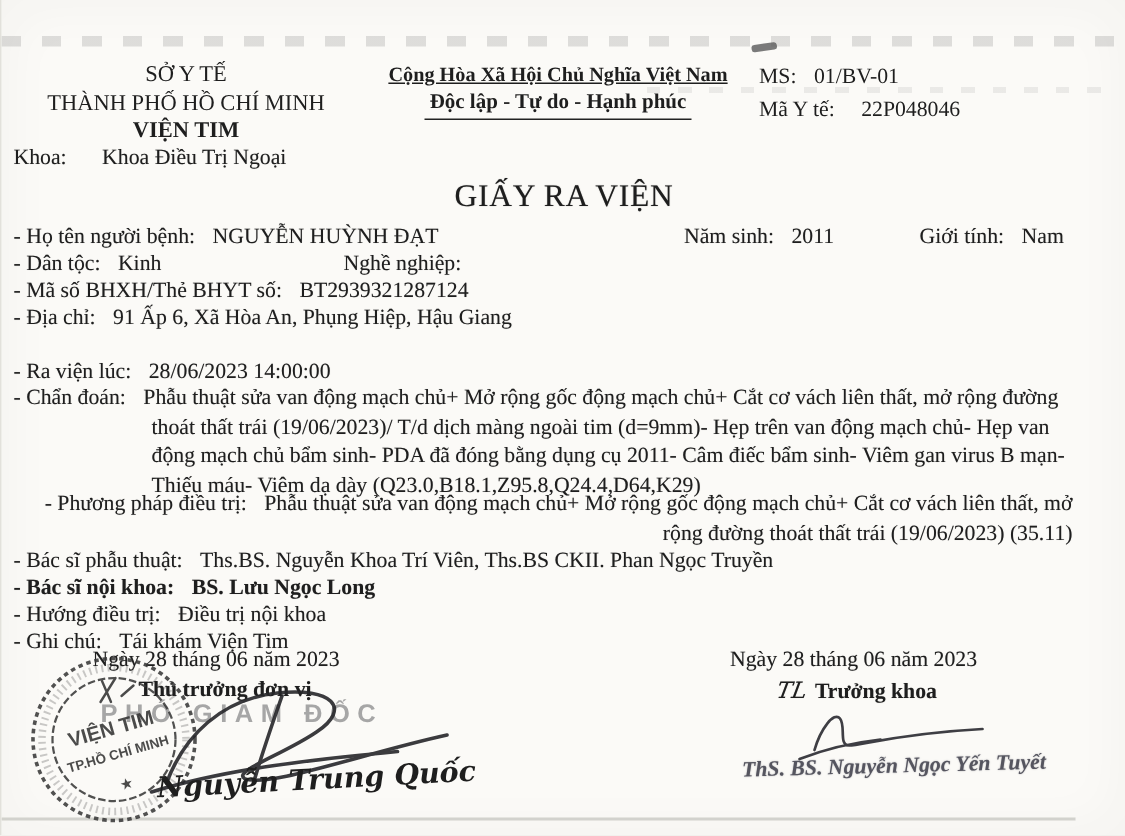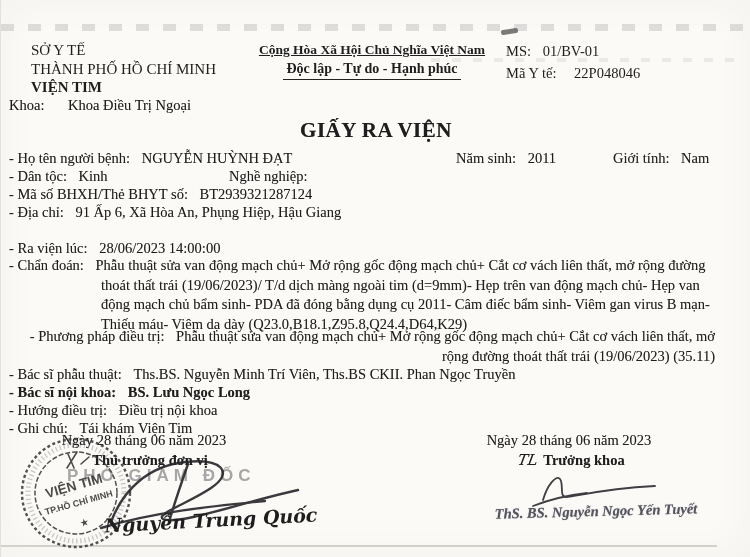--- a/index.html
+++ b/index.html
@@ -16,26 +16,26 @@
     color:#1e1e1e;
     overflow:hidden;
   }
   .abs{position:absolute;}
   .txt{font-size:14.5px;line-height:18px;white-space:nowrap;text-shadow:0 0 .5px rgba(30,30,30,.35);}
   .b{font-weight:bold;}
   .center{text-align:center;}
   .val{margin-left:8px;}
   .val-wide{margin-left:14px;}
   
-  .org{left:30px;top:41px;width:186px;font-size:15px;line-height:18.5px;}
+  .org{left:30px;top:41px;width:186px;text-align:center;font-size:15px;line-height:18.5px;}
   .motto{left:235px;top:42px;width:272px;text-align:center;}
   .motto .l1{font-size:13.5px;font-weight:bold;text-decoration:underline;}
   .motto .l2{display:inline-block;margin-top:3px;font-size:14px;font-weight:bold;border-bottom:1.5px solid #222;padding:0 3px 2px 3px;}
   .codes{left:505px;top:40px;font-size:14.5px;line-height:22px;}
-  .title{left:0;top:118px;width:750px;text-align:center;font-size:21px;font-weight:bold;letter-spacing:.5px;text-shadow:0 0 .6px rgba(20,20,20,.5);}
+  .title{left:0;top:118px;width:750px;text-align:center;font-size:21px;font-weight:normal;letter-spacing:.5px;text-shadow:0 0 .6px rgba(20,20,20,.5);}
   
   .hang-diag{left:8px;top:256px;width:714px;padding-left:92px;text-indent:-92px;box-sizing:border-box;font-size:14.5px;line-height:19.5px;text-shadow:0 0 .5px rgba(30,30,30,.35);}
   .hang-meth{left:8px;top:327px;width:706px;padding-left:154px;text-indent:-154px;box-sizing:border-box;font-size:14.5px;line-height:19.5px;text-shadow:0 0 .5px rgba(30,30,30,.35);text-align:right;}
   
   .sig-date-l{left:30px;top:431px;width:226px;}
   .sig-role-l{left:36px;top:451px;width:226px;}
   .pho-gd{left:66px;top:466px;font-family:"Liberation Sans",sans-serif;font-size:17px;font-weight:bold;letter-spacing:5px;color:#a6a6a6;white-space:nowrap;}
   .name-l{left:103px;top:509px;width:214px;text-align:center;font-family:"DejaVu Serif",serif;font-style:italic;font-weight:600;font-size:19px;transform:rotate(-3deg);white-space:nowrap;}
   .sig-date-r{left:457px;top:431px;width:222px;}
   .sig-role-r{left:488px;top:451px;width:165px;text-align:center;white-space:nowrap;}
@@ -126,21 +126,21 @@
     <span class="val">Phẫu thuật sửa van động mạch chủ+ Mở rộng gốc động mạch chủ+ Cắt cơ vách liên thất, mở rộng đường thoát thất trái (19/06/2023)/ T/d dịch màng ngoài tim (d=9mm)- Hẹp trên van động mạch chủ- Hẹp van động mạch chủ bẩm sinh- PDA đã đóng bằng dụng cụ 2011- Câm điếc bẩm sinh- Viêm gan virus B mạn- Thiếu máu- Viêm dạ dày (Q23.0,B18.1,Z95.8,Q24.4,D64,K29)</span>
   </div>
 
   <div class="abs hang-meth">
     <span>- Phương pháp điều trị:</span>
     <span class="val">Phẫu thuật sửa van động mạch chủ+ Mở rộng gốc động mạch chủ+ Cắt cơ vách liên thất, mở rộng đường thoát thất trái (19/06/2023) (35.11)</span>
   </div>
 
   <div class="abs txt" style="left:8px;top:365px;">
     <span>- Bác sĩ phẫu thuật:</span>
-    <span class="val">Ths.BS. Nguyễn Minh Trí Viên, Ths.BS CKII. Phan Ngọc Truyền</span>
+    <span class="val">Ths.BS. Nguyễn Khoa Trí Viên, Ths.BS CKII. Phan Ngọc Truyền</span>
   </div>
   <div class="abs txt" style="left:8px;top:383px;font-weight:bold;">
     <span>- Bác sĩ nội khoa:</span>
     <span class="val">BS. Lưu Ngọc Long</span>
   </div>
   <div class="abs txt" style="left:8px;top:401px;">
     <span>- Hướng điều trị:</span>
     <span class="val">Điều trị nội khoa</span>
   </div>
   <div class="abs txt" style="left:8px;top:419px;">

